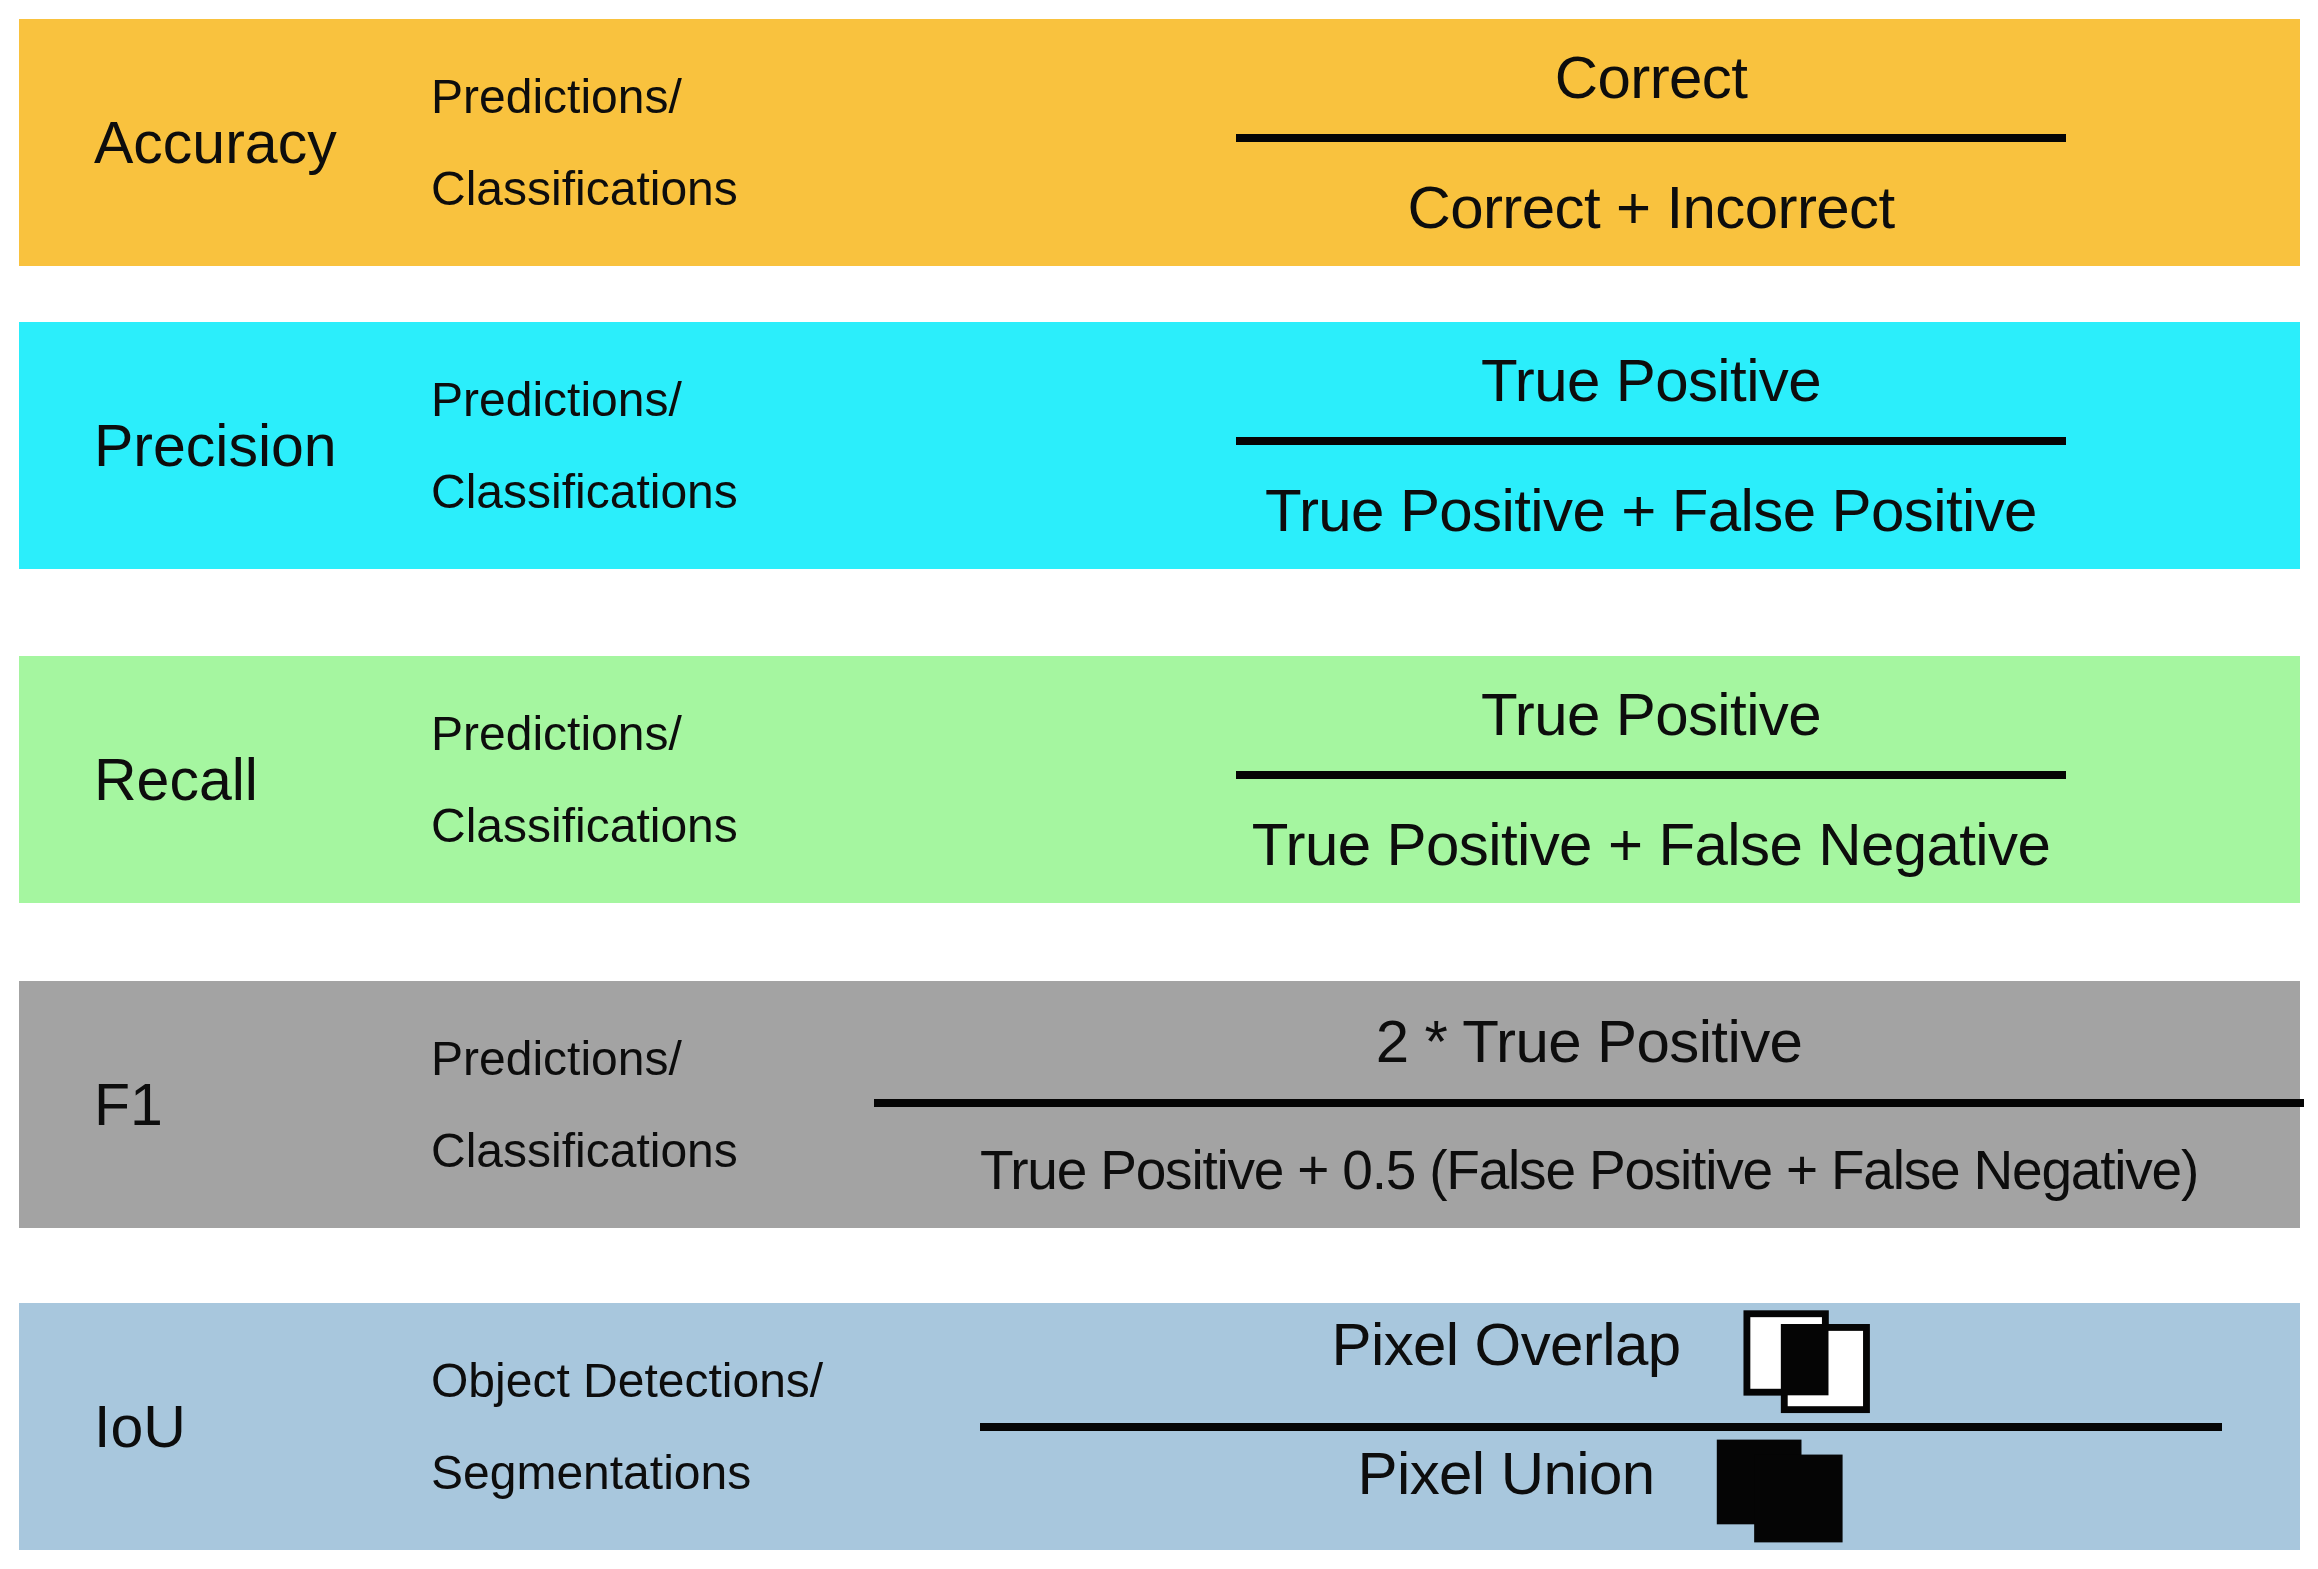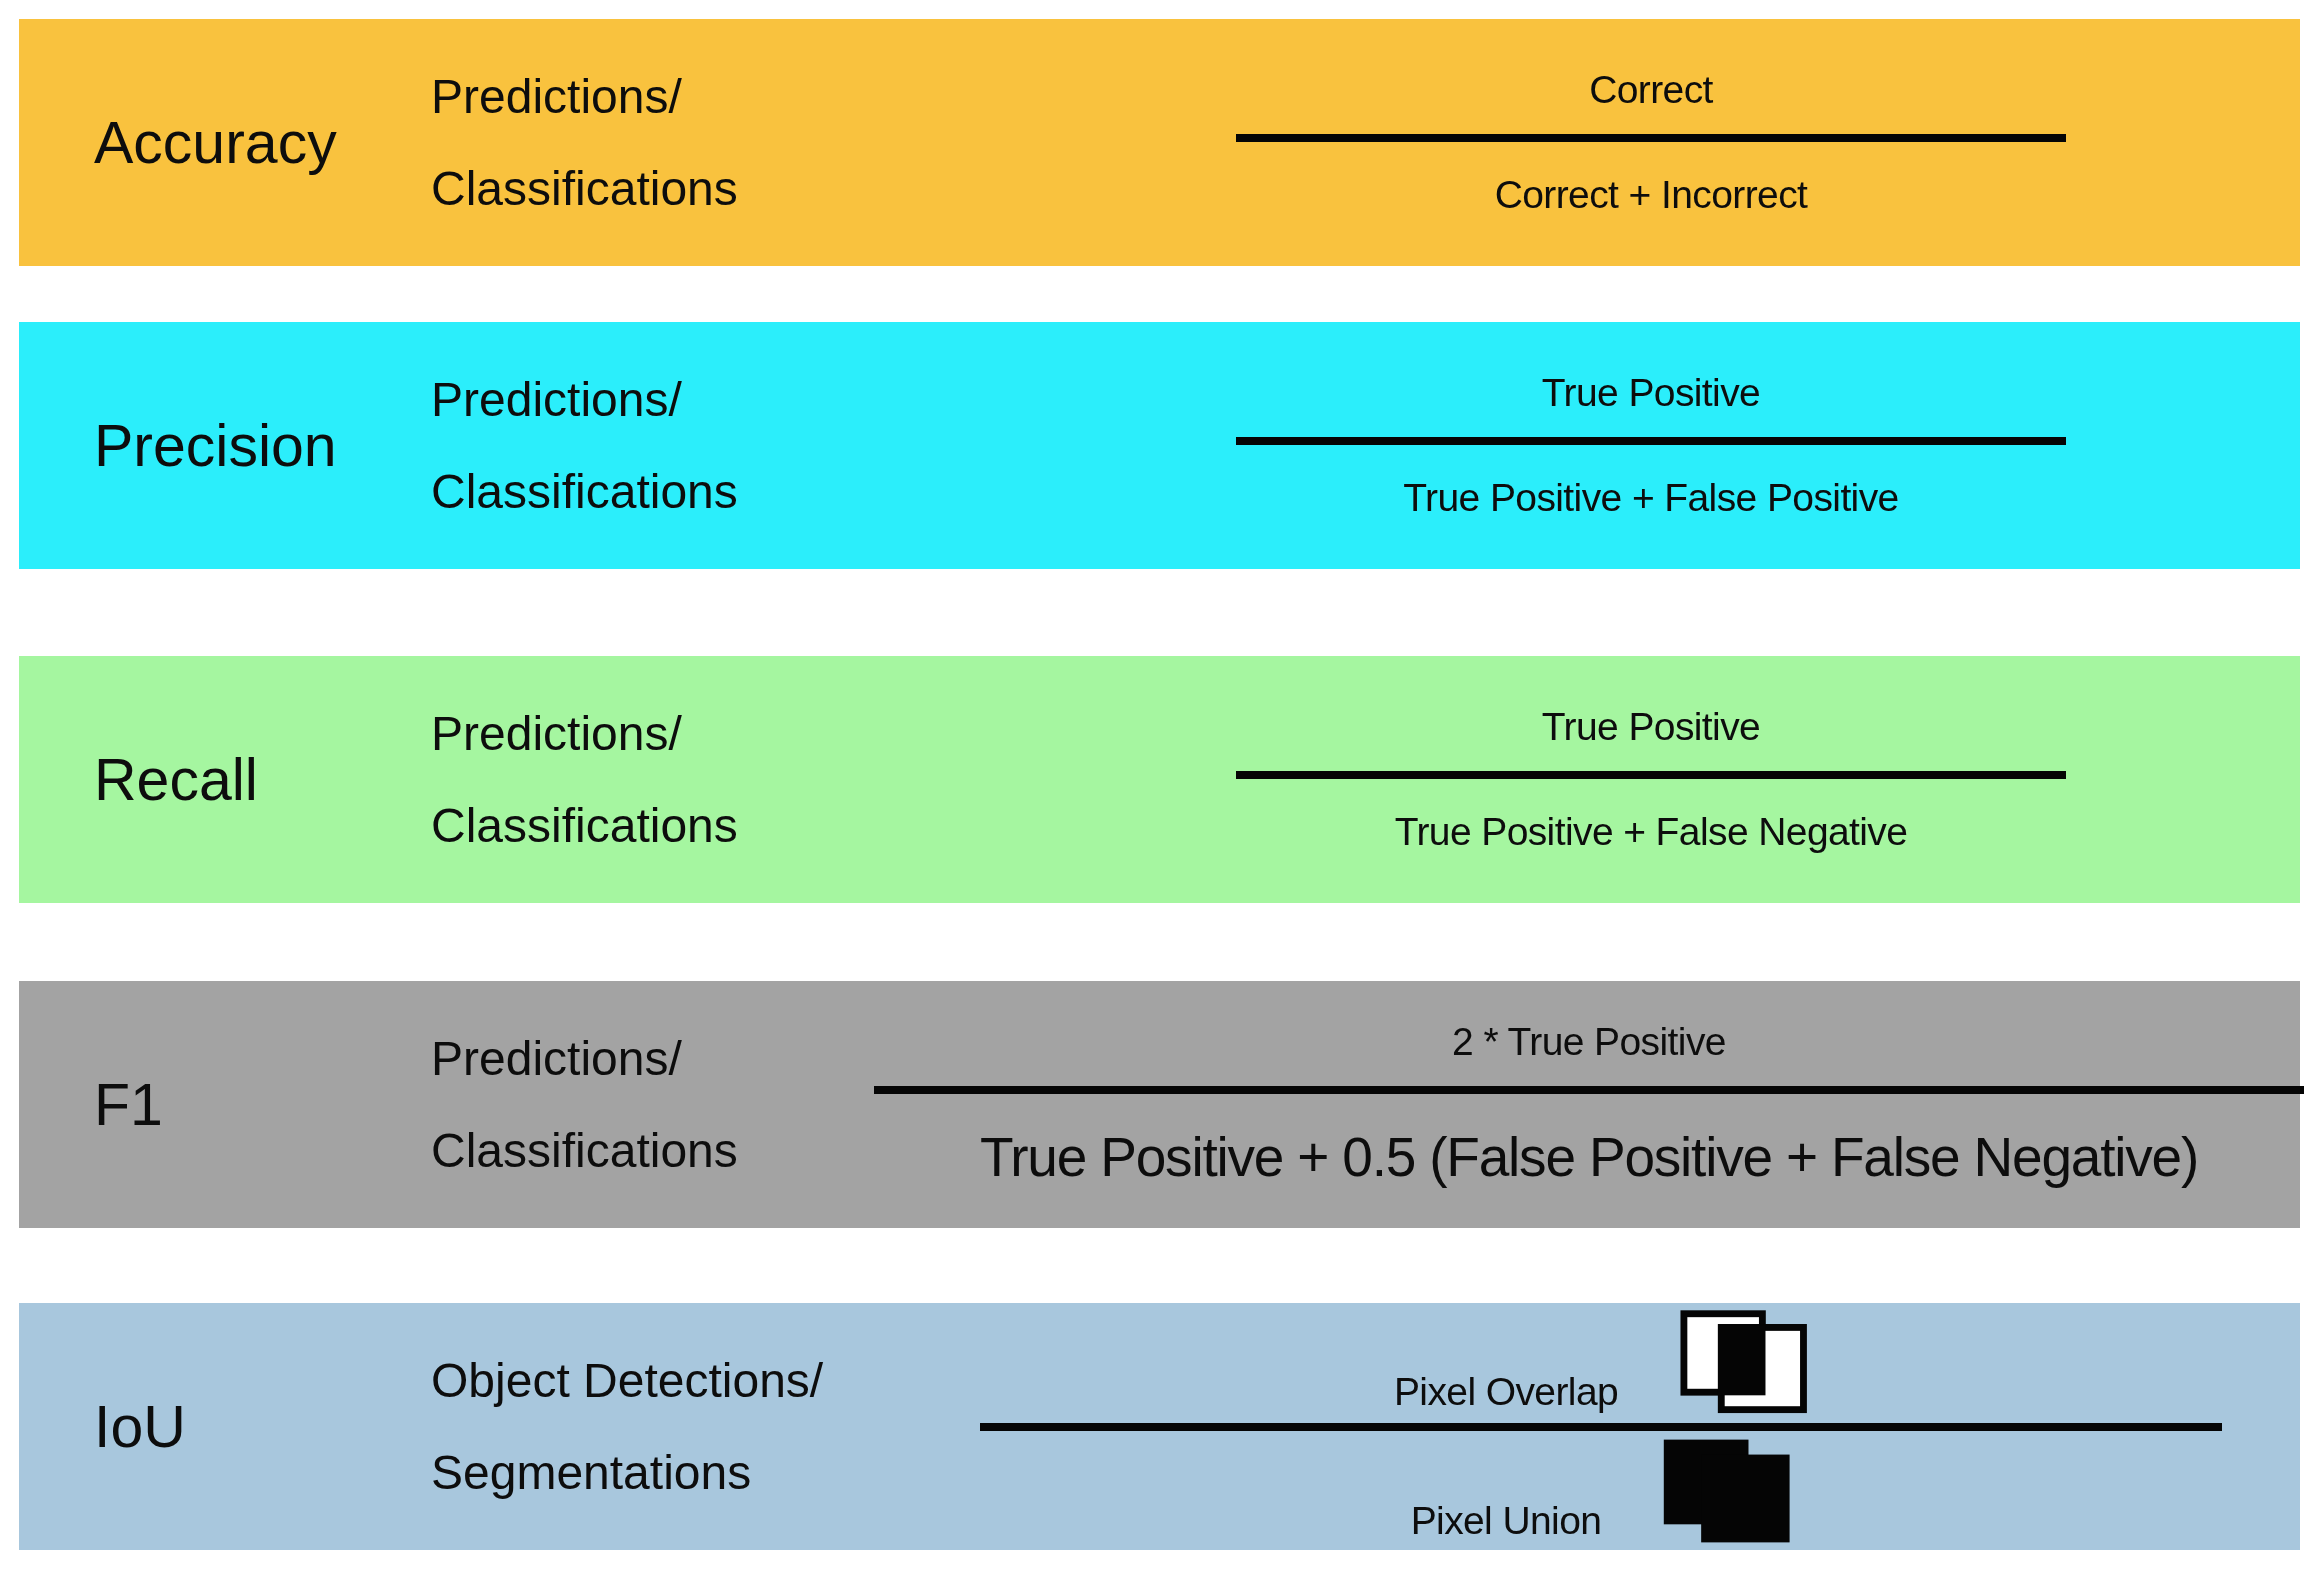--- a/index.html
+++ b/index.html
@@ -40,31 +40,31 @@
   }
   .formula {
     flex: 1;
     display: flex;
     flex-direction: column;
     justify-content: center;
     align-items: flex-start;
     height: 100%;
   }
   .frac { display: flex; flex-direction: column; align-items: center; }
-  .num, .den { font-size: 39px; letter-spacing: -0.6px; white-space: nowrap; text-align: center; }
+  .num, .den { font-size: 60px; letter-spacing: -0.6px; white-space: nowrap; text-align: center; }
   .num { margin-bottom: 22.5px; }
   .den { margin-top: 31px; }
   .line { align-self: stretch; height: 8px; }
 
   
   .r1 .frac, .r2 .frac, .r3 .frac { margin-left: 343px; width: 830px; }
   .r4 .frac { margin-left: -19px; width: 1430px; justify-content: space-between; }
   .r4 .den  { font-size: 55px; letter-spacing: -1.2px; }
   .r5 .frac { margin-left: 87px; width: 1242px; }
-  .r5 .num, .r5 .den { display: flex; align-items: flex-end; gap: 62px; }
+  .r5 .num, .r5 .den { display: flex; align-items: flex-start; gap: 62px; }
   .r5 .num { margin-bottom: 8.7px; }
   .r5 .den { margin-top: 8.7px; }
   .icon svg { display: block; }
 </style>
 </head>
 <body style="color: rgb(13, 13, 13);">
 
 <div class="fig">
 
   <div class="row r1" style="background: rgb(249, 194, 62);">

